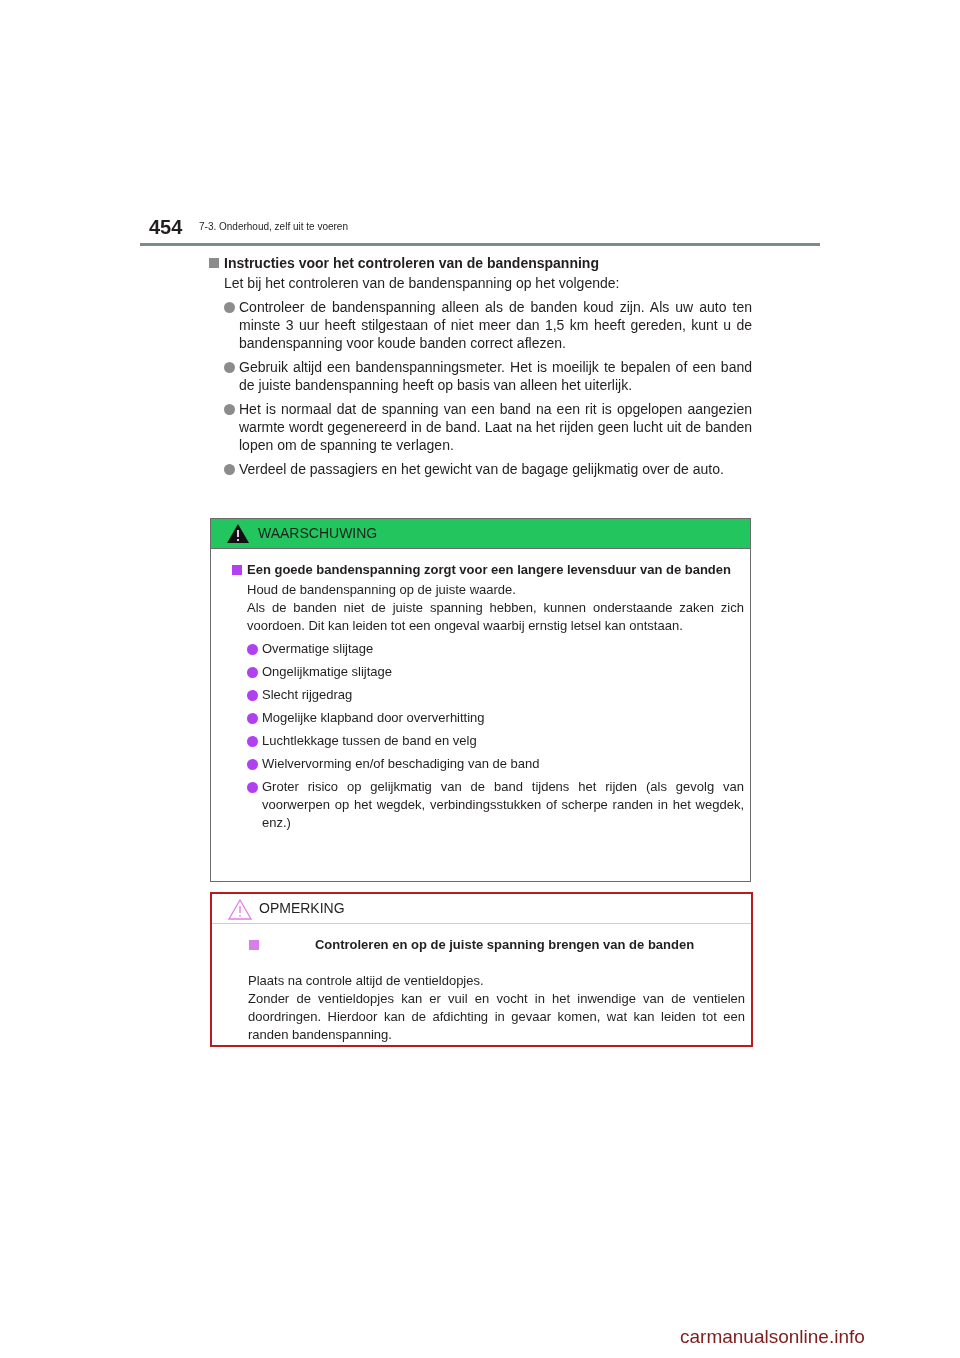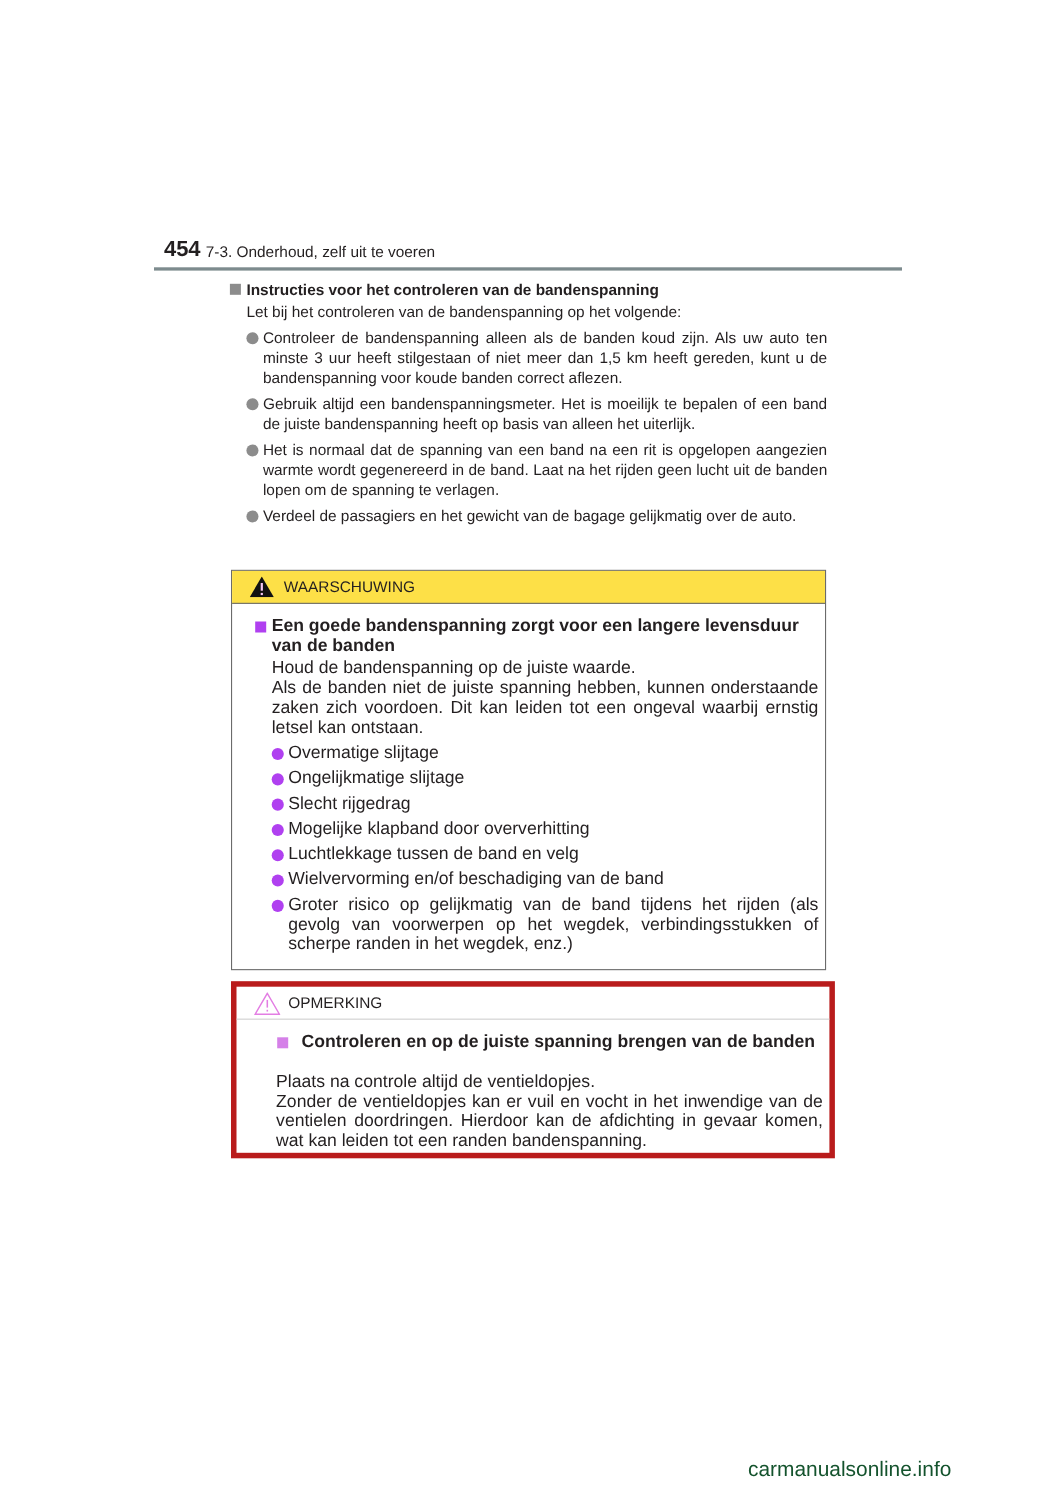--- a/index.html
+++ b/index.html
@@ -1,35 +1,35 @@
 <!DOCTYPE html>
 <html><head>
 <meta charset="utf-8">
 <style>
   html, body { margin:0; padding:0; background:#ffffff; }
   body { width:960px; height:1358px; position:relative; font-family:"Liberation Sans", sans-serif; color:#231f20; overflow:hidden; }
   .page-header { position:absolute; left:140px; top:214px; width:680px; height:30px; }
   .page-num { position:absolute; left:9px; top:2px; font-size:20px; font-weight:bold; }
-  .section-title { position:absolute; left:47px; top:7px; font-size:14px; }
+  .section-title { position:absolute; left:59px; top:7px; font-size:10px; }
   .header-rule { position:absolute; left:140px; top:243px; width:680px; height:3px; background:#7d8b8e; }
   .content { position:absolute; left:224px; top:254px; width:528px; font-size:14px; line-height:18px; }
   .h { font-weight:bold; position:relative; padding-left:15px; margin-left:-15px; }
   .sq { position:absolute; left:0; top:4px; width:10px; height:10px; }
   .p { margin-top:2px; }
   .bullet { position:relative; padding-left:15px; margin-top:6px; text-align:justify; }
   .dot { position:absolute; left:0; top:4px; width:11px; height:11px; border-radius:50%; }
   .box { position:absolute; left:210px; width:539px; border:1.5px solid #6b6b6b; }
   .box-head { height:29px; border-bottom:1px solid #6b6b6b; position:relative; }
   .box-head .lbl { position:absolute; left:47px; top:6px; font-size:14px; }
   .box-head .icon { position:absolute; left:16px; top:5px; }
-  .box-body { padding:12px 6px 14px 21px; font-size:16px; line-height:18px; }
+  .box-body { padding:12px 6px 14px 21px; font-size:13px; line-height:18px; }
   .box-body .bullet { padding-left:15px; margin-top:5px; }
-  .note { border:5px solid #b91c1c; }
+  .note { border:2px solid #b91c1c; }
   .note .box-head { border-bottom:1px solid #cfcfcf; }
-  .watermark { position:absolute; left:680px; top:1326px; font-size:19px; color:#14532d; }
+  .watermark { position:absolute; left:680px; top:1326px; font-size:19px; color:#7f1d1d; }
 </style>
 </head>
 <body>
 
 <div class="page-header">
   <span class="page-num">454</span>
   <span class="section-title">7-3. Onderhoud, zelf uit te voeren</span>
 </div>
 <div class="header-rule"></div>
 
@@ -51,21 +51,21 @@
     <span class="dot" style="background:#8c8c8c"></span>
     <span>Het is normaal dat de spanning van een band na een rit is opgelopen aangezien warmte wordt gegenereerd in de band. Laat na het rijden geen lucht uit de banden lopen om de spanning te verlagen.</span>
   </div>
   <div class="bullet">
     <span class="dot" style="background:#8c8c8c"></span>
     <span>Verdeel de passagiers en het gewicht van de bagage gelijkmatig over de auto.</span>
   </div>
 </div>
 
 <div class="box" style="top:518px; height:362px;">
-  <div class="box-head" style="background:#fde047;">
+  <div class="box-head" style="background:#22c55e;">
     <span class="icon">
       <svg width="22" height="19" viewBox="0 0 22 19">
           <polygon points="11,0 22,19 0,19" fill="#111"></polygon>
           <rect x="10" y="6" width="2" height="7" fill="#f4c6f4"></rect>
           <rect x="10" y="15" width="2" height="2" fill="#f4c6f4"></rect>
         </svg>
     </span>
     <span class="lbl">WAARSCHUWING</span>
   </div>
   <div class="box-body">

